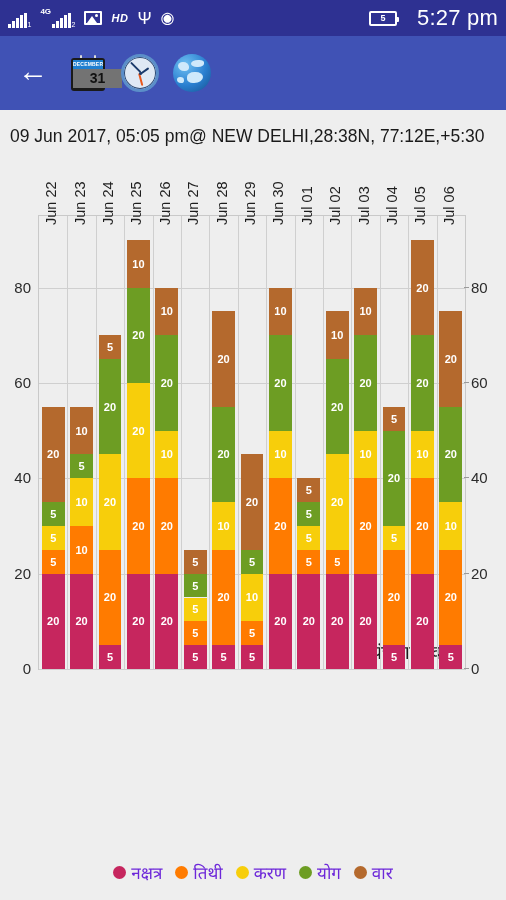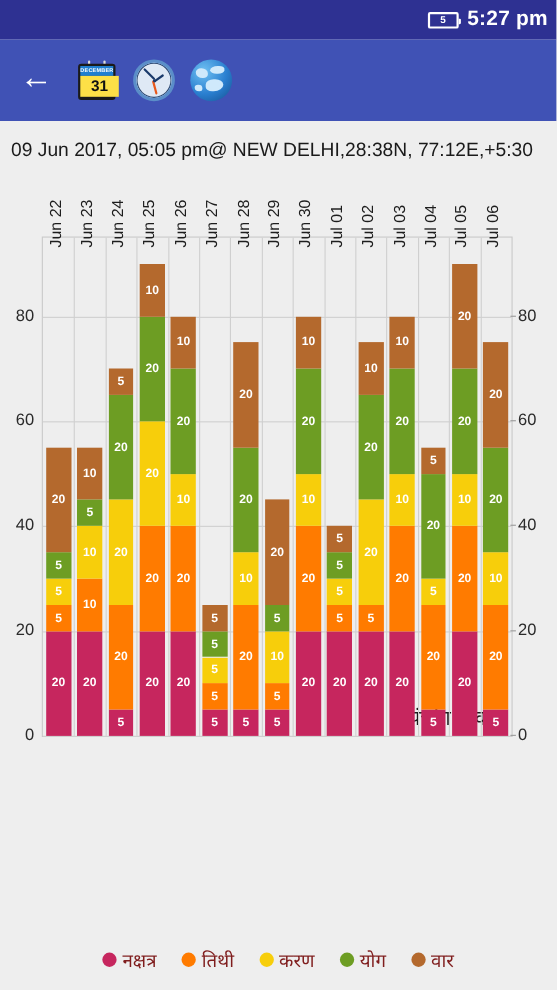--- a/index.html
+++ b/index.html
@@ -43,37 +43,37 @@
   .usb { font-size:17px; line-height:17px; }
   .cast { font-size:16px; line-height:16px; }
   .battery {
     width:28px;height:15px;border:2px solid #fff;border-radius:2px;
     position:relative;display:flex;align-items:center;justify-content:center;
     font-size:9px;font-weight:bold;
   }
   .battery::after{
     content:"";position:absolute;right:-4px;top:4px;width:2px;height:5px;background:#fff;border-radius:0 1px 1px 0;
   }
-  .clock-txt { font-size:19px; font-weight:bold; letter-spacing:.2px; }
+  .clock-txt { font-size:22px; font-weight:normal; letter-spacing:.2px;margin-left:12px; }
 
   
   .appbar {
     height:74px; background:#4052b5; display:flex; align-items:center;
     padding:0 14px; gap:8px; color:#fff;
   }
   .back-arrow { font-size:30px; line-height:30px; padding:0 10px 4px 4px; }
   .app-title { font-size:26px; font-weight:bold; letter-spacing:.3px; flex:1; padding-left:8px;}
   .tb-icon { width:44px;height:44px;display:flex;align-items:center;justify-content:center;}
 
   
   .cal { width:34px;height:36px;position:relative;}
   .cal-body{position:absolute;left:0;top:3px;width:34px;height:33px;background:#1a1a1a;border-radius:3px;}
   .cal-head{position:absolute;left:2px;top:5px;width:30px;height:9px;background:#1f7fd0;}
   .cal-head span{display:block;color:#fff;font-size:5px;font-weight:bold;text-align:center;line-height:9px;letter-spacing:.2px;}
-  .cal-main{position:absolute;left:2px;top:14px;width:35px;height:19px;background:#fde047;}
+  .cal-main{position:absolute;left:2px;top:14px;width:49px;height:19px;background:#737373;}
   .cal-main span{display:block;color:#111;font-size:14px;font-weight:bold;text-align:center;line-height:19px;}
   .cal-ring{position:absolute;width:2px;height:7px;background:#ddd;top:0;border-radius:1px;}
   .cal-ring.r1{left:9px;} .cal-ring.r2{left:23px;}
 
   
   .clk{width:38px;height:38px;border-radius:50%;background:#dfe9f5;border:3px solid #5b8ec9;position:relative;box-shadow:0 0 0 1px #2e4a73 inset;}
   .clk::after{content:"";position:absolute;left:50%;top:50%;width:3px;height:3px;margin:-1.5px;border-radius:50%;background:#1a3a6b;}
   .hand{position:absolute;left:50%;top:50%;transform-origin:0 0;border-radius:1px;}
   .hand.h{width:10px;height:2px;background:#1a3a6b;transform:rotate(-35deg);}
   .hand.m{width:14px;height:2px;background:#1a3a6b;transform:rotate(-135deg);}
@@ -117,30 +117,57 @@
     color:#fff; font-size:11px; font-weight:bold; overflow:hidden;
   }
   .plot-note {
     position:absolute; right:8px; bottom:4px;
     font-size:19px; color:#1b1b1b; font-family:"DejaVu Sans", sans-serif;
   }
 
   
   .legend {
     position:absolute; left:0; right:0; bottom:16px;
-    display:flex; align-items:center; justify-content:center; gap:23px;
-    font-size:17px; color:#7f1d1d; font-family:"DejaVu Sans", sans-serif;
+    display:flex; align-items:center; justify-content:center; gap:13px;
+    font-size:17px; color:#6d28d9; font-family:"DejaVu Sans", sans-serif;
   }
   .leg-item { display:flex; align-items:center; gap:5px; }
   .leg-dot { width:13px;height:13px;border-radius:50%; display:block; }
 </style>
 </head>
 <body>
 
 <div class="statusbar">
+  <div class="sb-left">
+    <span class="sb-ico">
+      <span class="bars">
+          <i></i>
+          <i></i>
+          <i></i>
+          <i></i>
+          <i></i>
+        </span>
+      <span class="sig-sub">1</span>
+    </span>
+    <span class="sb-ico">
+      <span class="net4g">4G</span>
+      <span class="bars">
+          <i></i>
+          <i></i>
+          <i></i>
+          <i></i>
+          <i></i>
+        </span>
+      <span class="sig-sub">2</span>
+    </span>
+    <span class="pic-ico"></span>
+    <span class="hd-txt">HD</span>
+    <span class="usb">Ψ</span>
+    <span class="cast">◉</span>
+  </div>
   <div class="sb-right">
     <span class="battery">
       <span>5</span>
     </span>
     <span class="clock-txt">5:27 pm</span>
   </div>
 </div>
 
 <div class="appbar">
   <span class="back-arrow">←</span>

